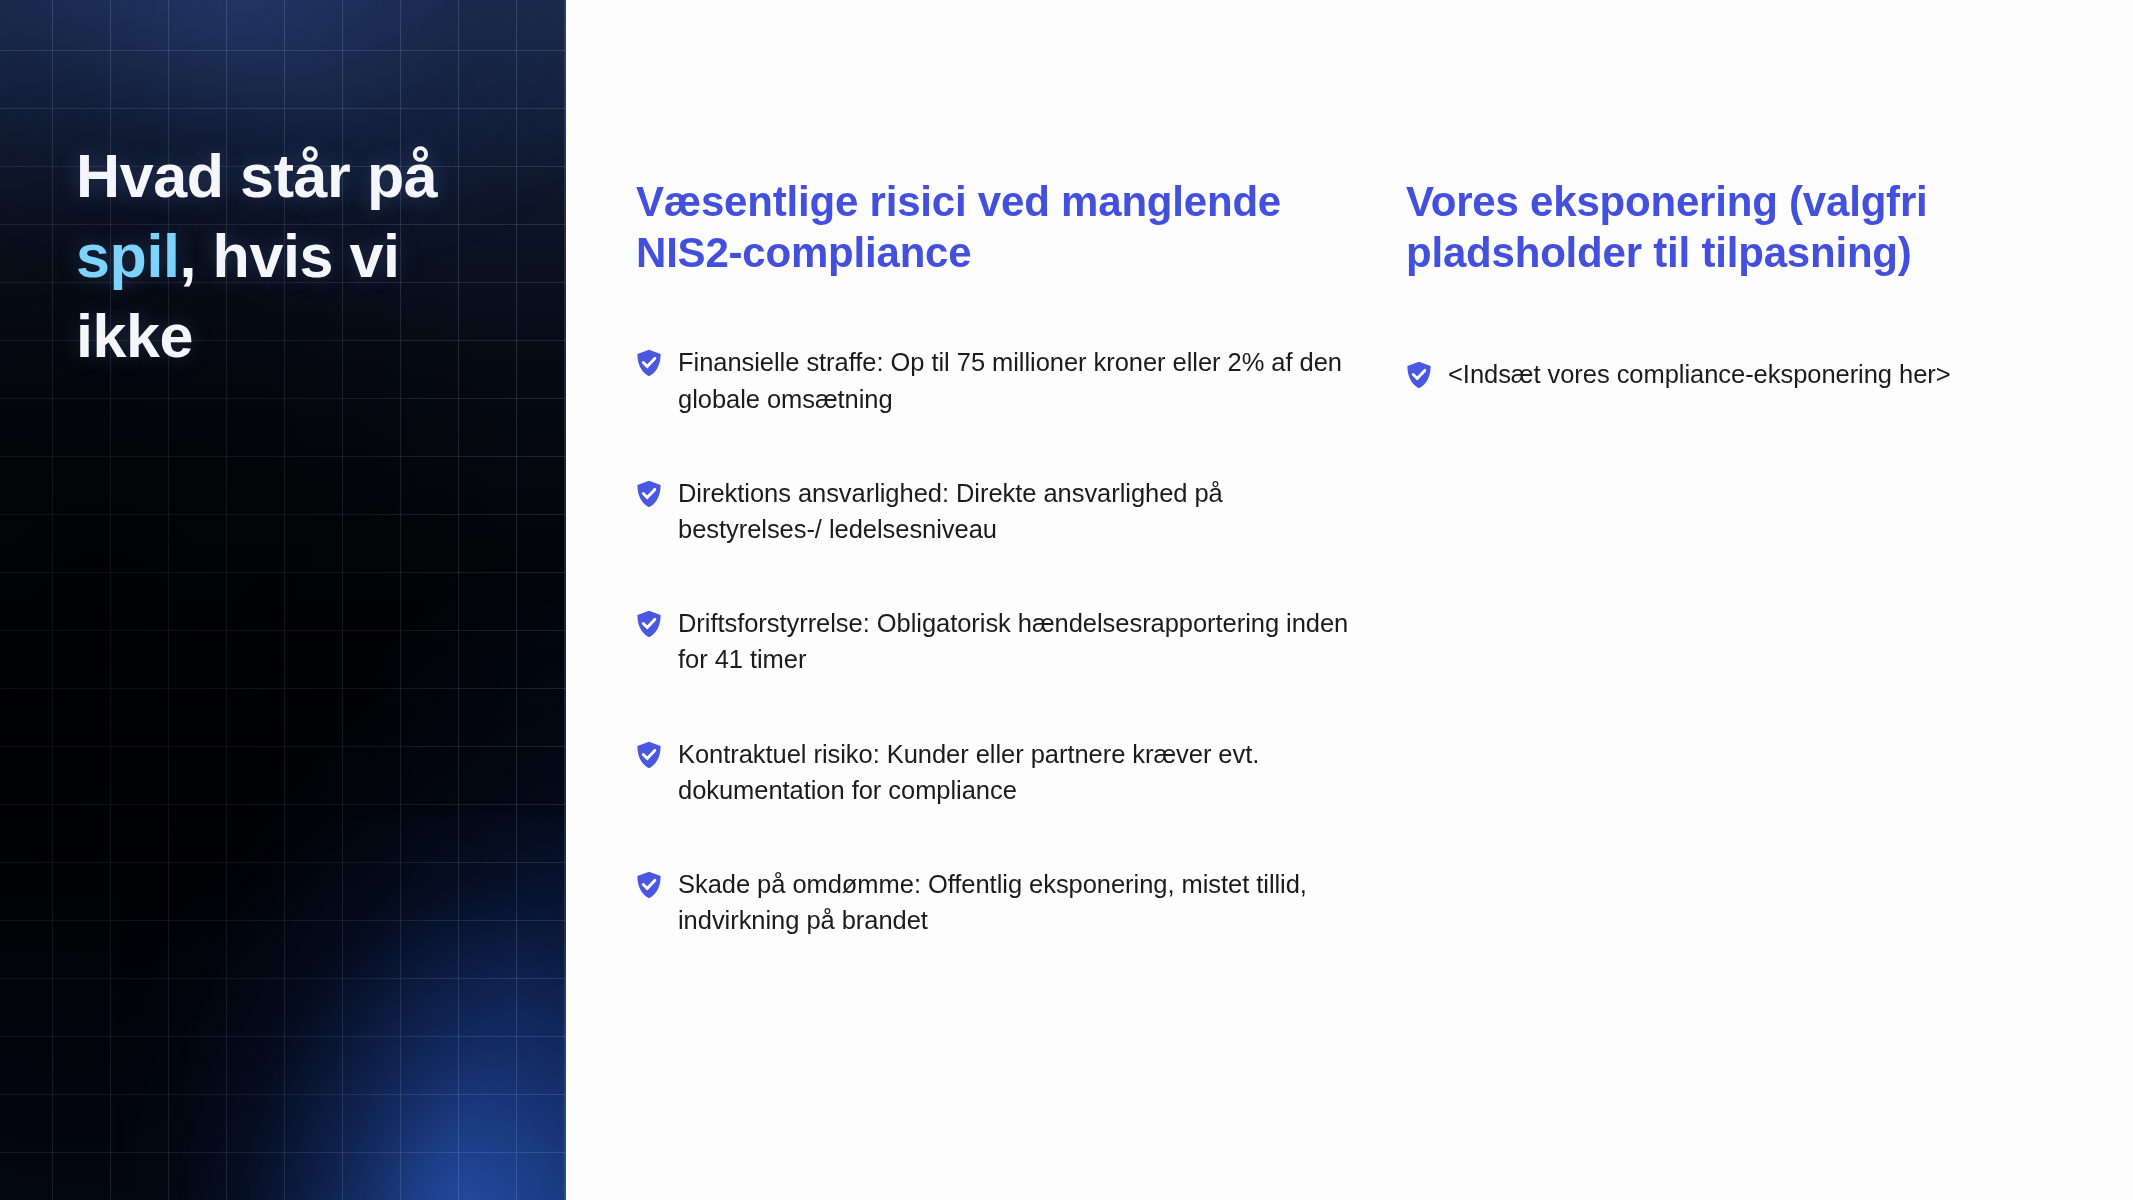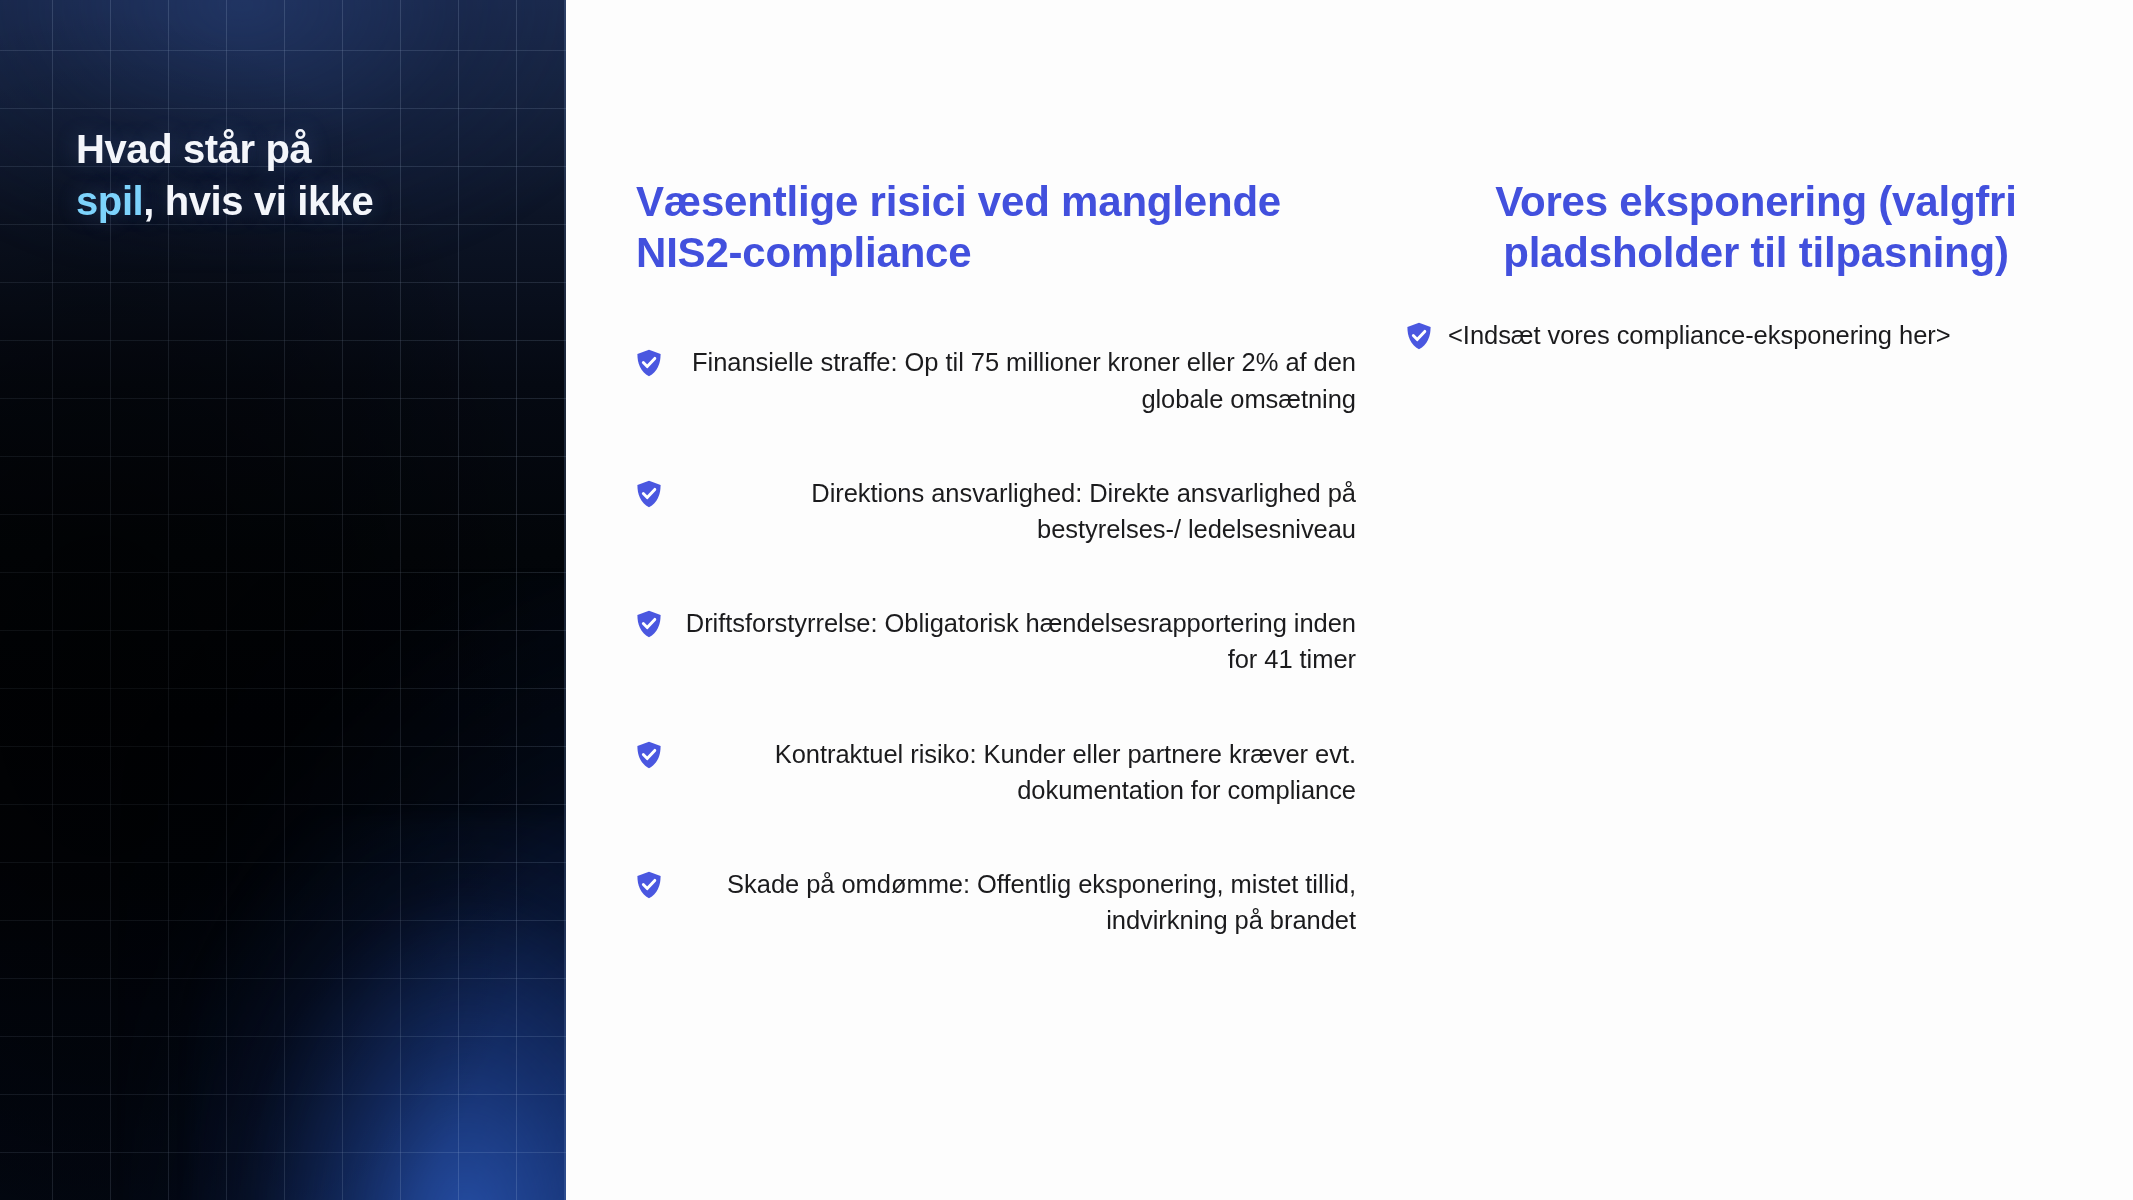--- a/index.html
+++ b/index.html
@@ -135,21 +135,21 @@
     height: 100%;
     background: rgba(120, 150, 200, 0.22);
   }
 
   
   .headline {
     position: absolute;
     left: 76px;
     top: 96px;
     width: 450px;
-    font-size: 40px;
+    font-size: 61px;
     font-weight: 700;
     line-height: 1.31;
     letter-spacing: -0.4px;
     color: #f4f6fb;
     text-shadow: 0 0 22px rgba(110, 150, 230, 0.28);
   }
   .headline .accent {
     color: #7dd3fc;
   }
 
@@ -171,27 +171,26 @@
   .col-2 { left: 840px; width: 700px; }
 
   .col-title {
     font-size: 42px;
     font-weight: 700;
     line-height: 1.22;
     letter-spacing: -0.2px;
     color: #4250dd;
     margin: 0 0 66px 0;
   }
-  .col-2 .col-title { margin-bottom: 39px; text-align: center; }
+  .col-2 .col-title { margin-bottom: 78px; }
 
   .bullets {
     list-style: none;
     margin: 0;
     padding: 0;
-    text-align: right;
   }
   .bullet {
     display: flex;
     align-items: flex-start;
     margin-bottom: 58px;
   }
   .col-2 .bullet { margin-bottom: 40px; }
   .bullet:last-child { margin-bottom: 0; }
 
   .shield-icon {

